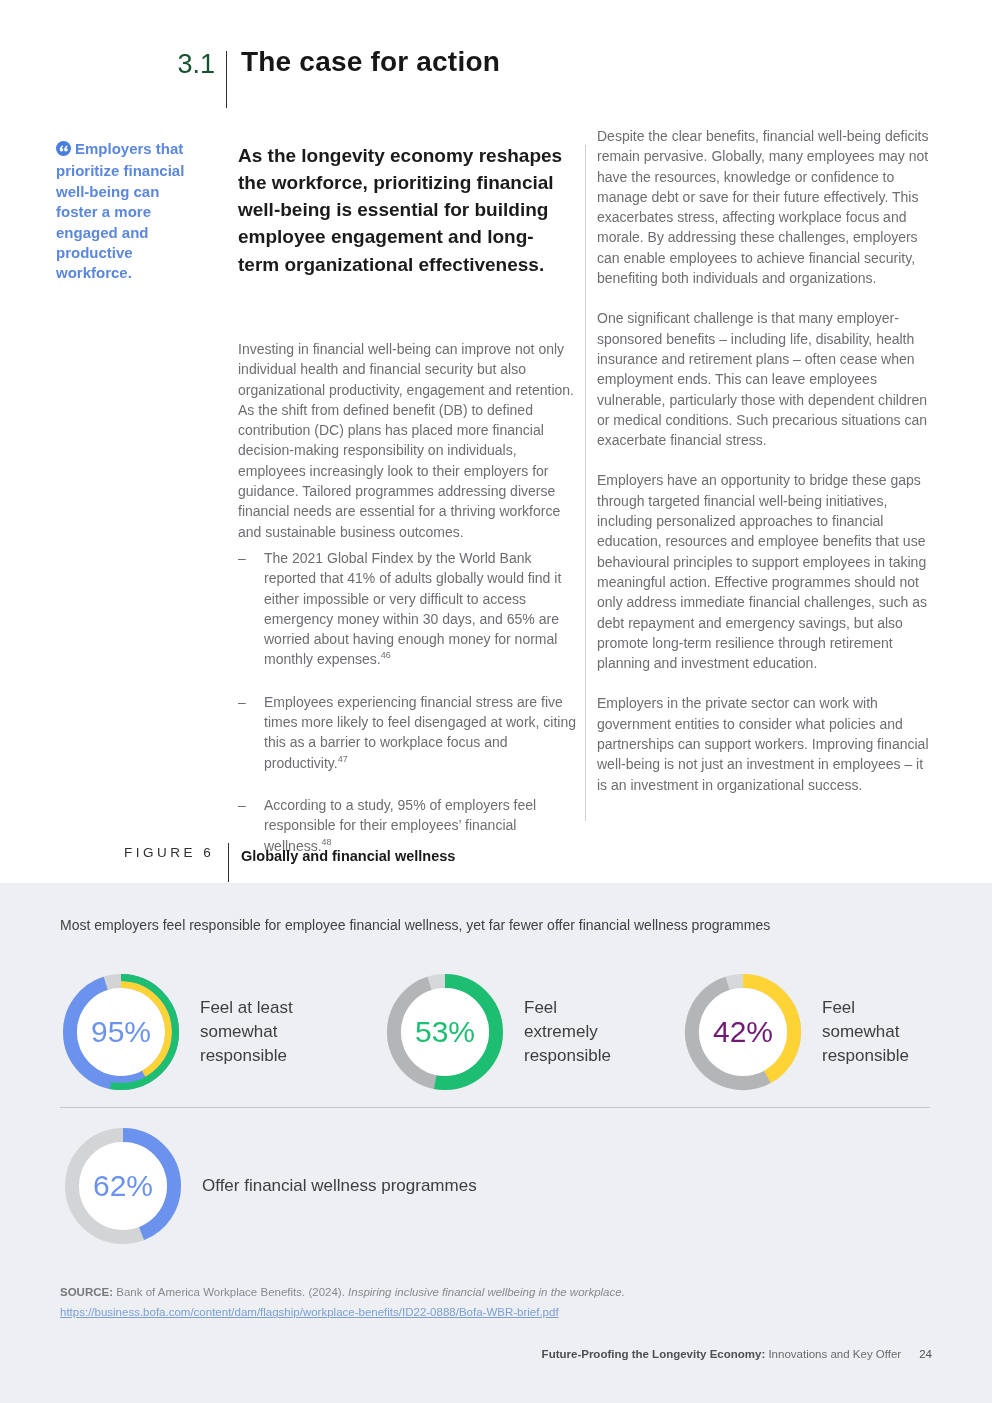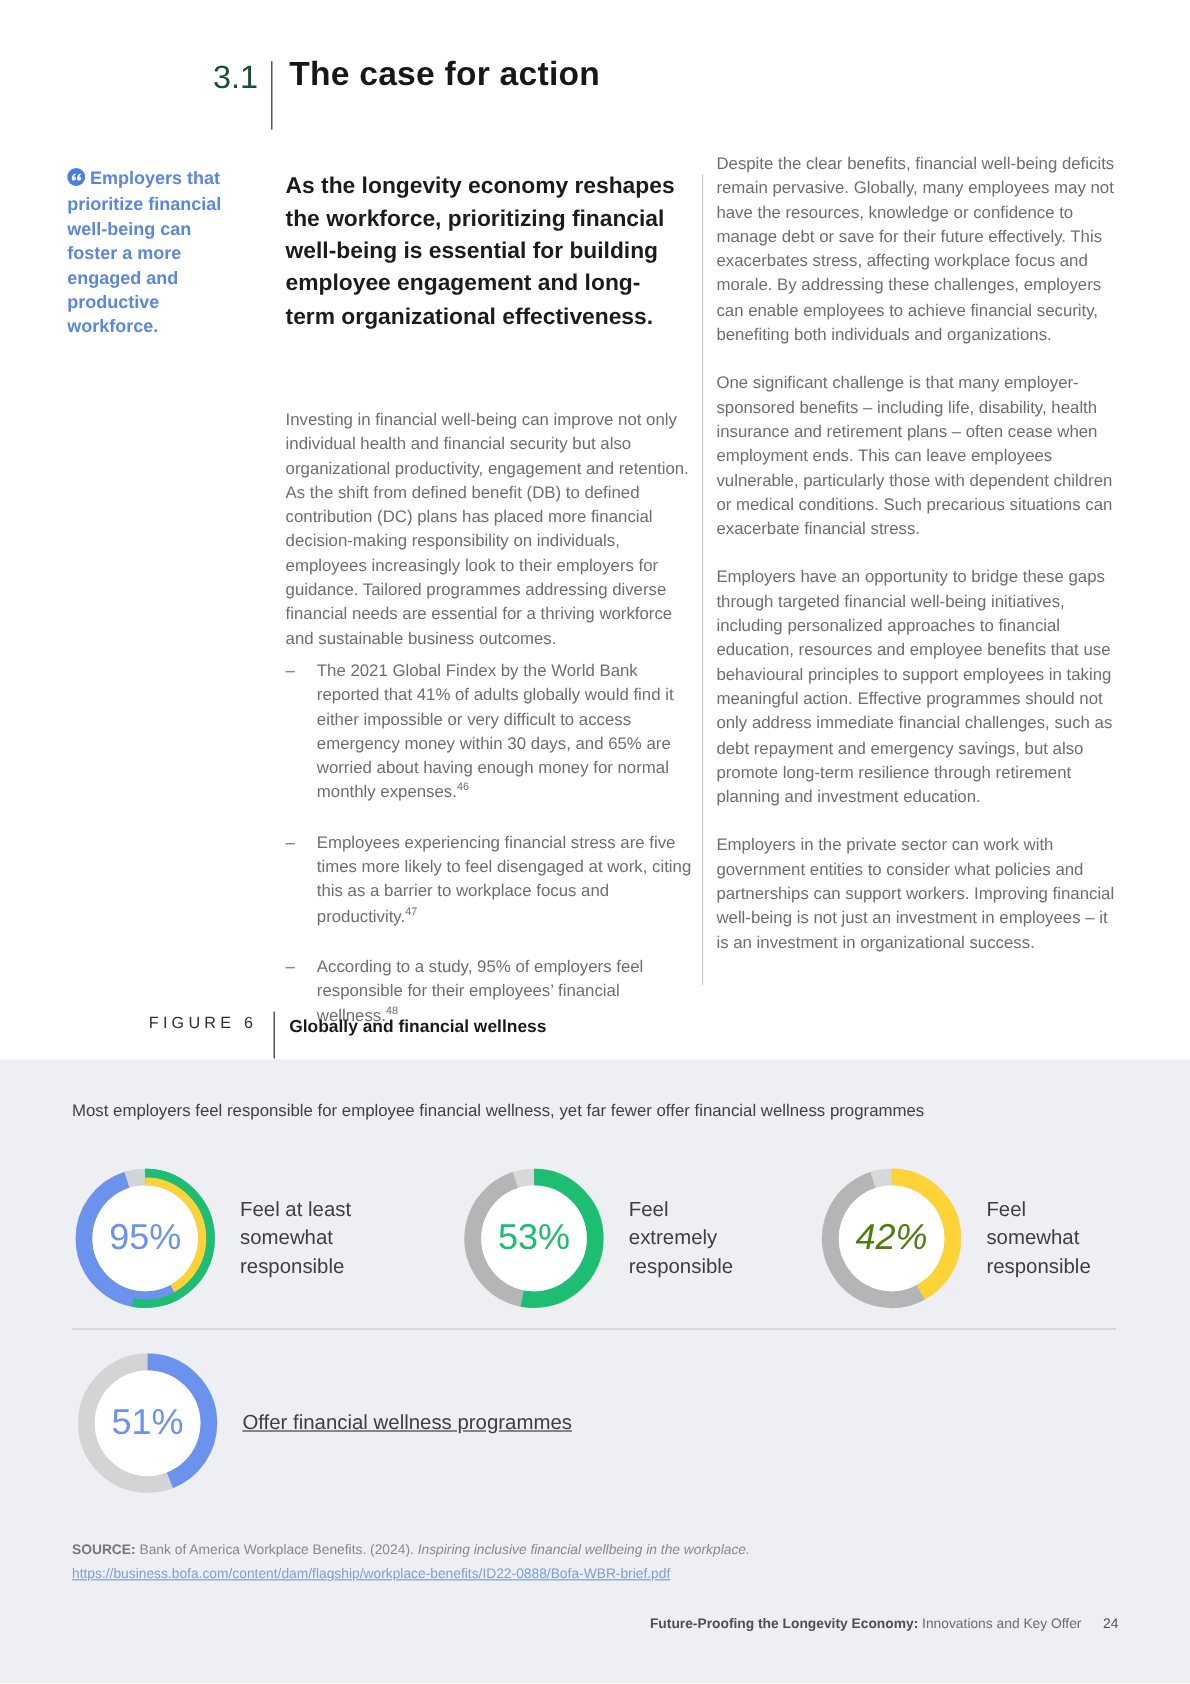--- a/index.html
+++ b/index.html
@@ -45,21 +45,21 @@
   .donut-value{position:absolute;inset:0;display:flex;align-items:center;justify-content:center;
                font-size:30px;font-weight:400;}
   .donut-label{font-size:17px;color:#3e3e40;line-height:1.42;}
   .g1 .donut-label{width:112px;}
   .g2 .donut-label{width:98px;}
   .g3 .donut-label{width:98px;}
 
   .row-divider{left:60px;top:1107px;width:870px;height:1px;background:#c5c7ca;}
 
   .bottom-group{top:1127px;left:64px;}
-  .bottom-group .donut-label{white-space:nowrap;width:auto;text-decoration:underline;}
+  .bottom-group .donut-label{white-space:nowrap;width:auto;}
 
   
   .source{left:60px;top:1282px;width:866px;font-size:11.5px;line-height:1.78;color:#88898c;}
   .source .src-prefix{font-weight:700;color:#76777a;}
   .source .src-italic{font-style:italic;}
   .source a{color:#7ba0d4;text-decoration:underline;overflow-wrap:anywhere;}
   .footer{right:60px;top:1348px;font-size:11.5px;color:#6b6c6e;white-space:nowrap;}
   .footer .f-bold{font-weight:700;color:#4e4f51;}
   .footer .f-page{margin-left:18px;color:#4e4f51;}
 </style>
@@ -139,34 +139,34 @@
     </div>
     <div class="donut-label">Feel extremely responsible</div>
   </div>
   <div class="donut-group g3" style="left:684px;">
     <div class="donut"><svg viewBox="0 0 118 118" width="118" height="118">
           <circle cx="59" cy="59" r="51" fill="none" stroke="#d6d8da" stroke-width="14"></circle>
           <circle cx="59" cy="59" r="51" fill="none" stroke="#b3b5b7" stroke-width="14" stroke-dasharray="169.83449885306422 320.4424506661589" transform="rotate(61.20000000000002 59 59)"></circle>
           <circle cx="59" cy="59" r="51" fill="none" stroke="#fdd335" stroke-width="14" stroke-dasharray="134.58582927978674 320.4424506661589" transform="rotate(-90 59 59)"></circle>
           <circle cx="59" cy="59" r="44" fill="#ffffff"></circle>
         </svg>
-      <div class="donut-value" style="color: #4d7c0f; font-style: italic;">42%</div>
+      <div class="donut-value" style="color: #701a75;">42%</div>
     </div>
     <div class="donut-label">Feel somewhat responsible</div>
   </div>
 
   <div class="abs row-divider"></div>
 
   <div class="donut-group bottom-group">
     <div class="donut"><svg viewBox="0 0 118 118" width="118" height="118">
           <circle cx="59" cy="59" r="51" fill="none" stroke="#d2d4d6" stroke-width="14"></circle>
           <circle cx="59" cy="59" r="51" fill="none" stroke="#6b93ee" stroke-width="14" stroke-dasharray="140.9946782931099 320.4424506661589" transform="rotate(-90 59 59)"></circle>
           <circle cx="59" cy="59" r="44" fill="#ffffff"></circle>
         </svg>
-      <div class="donut-value" style="color: rgb(107, 147, 238);">51%</div>
+      <div class="donut-value" style="color: rgb(107, 147, 238);">62%</div>
     </div>
     <div class="donut-label">Offer financial wellness programmes</div>
   </div>
 
   <div class="abs source">
     <span class="src-prefix">SOURCE:</span><span> Bank of America Workplace Benefits. (2024). </span><span class="src-italic">Inspiring inclusive financial wellbeing in the workplace. </span><a href="#">https://business.bofa.com/content/dam/flagship/workplace-benefits/ID22-0888/Bofa-WBR-brief.pdf</a>
   </div>
 
   <div class="abs footer">
     <span class="f-bold">Future-Proofing the Longevity Economy:</span><span> Innovations and Key Offer</span><span class="f-page">24</span>

